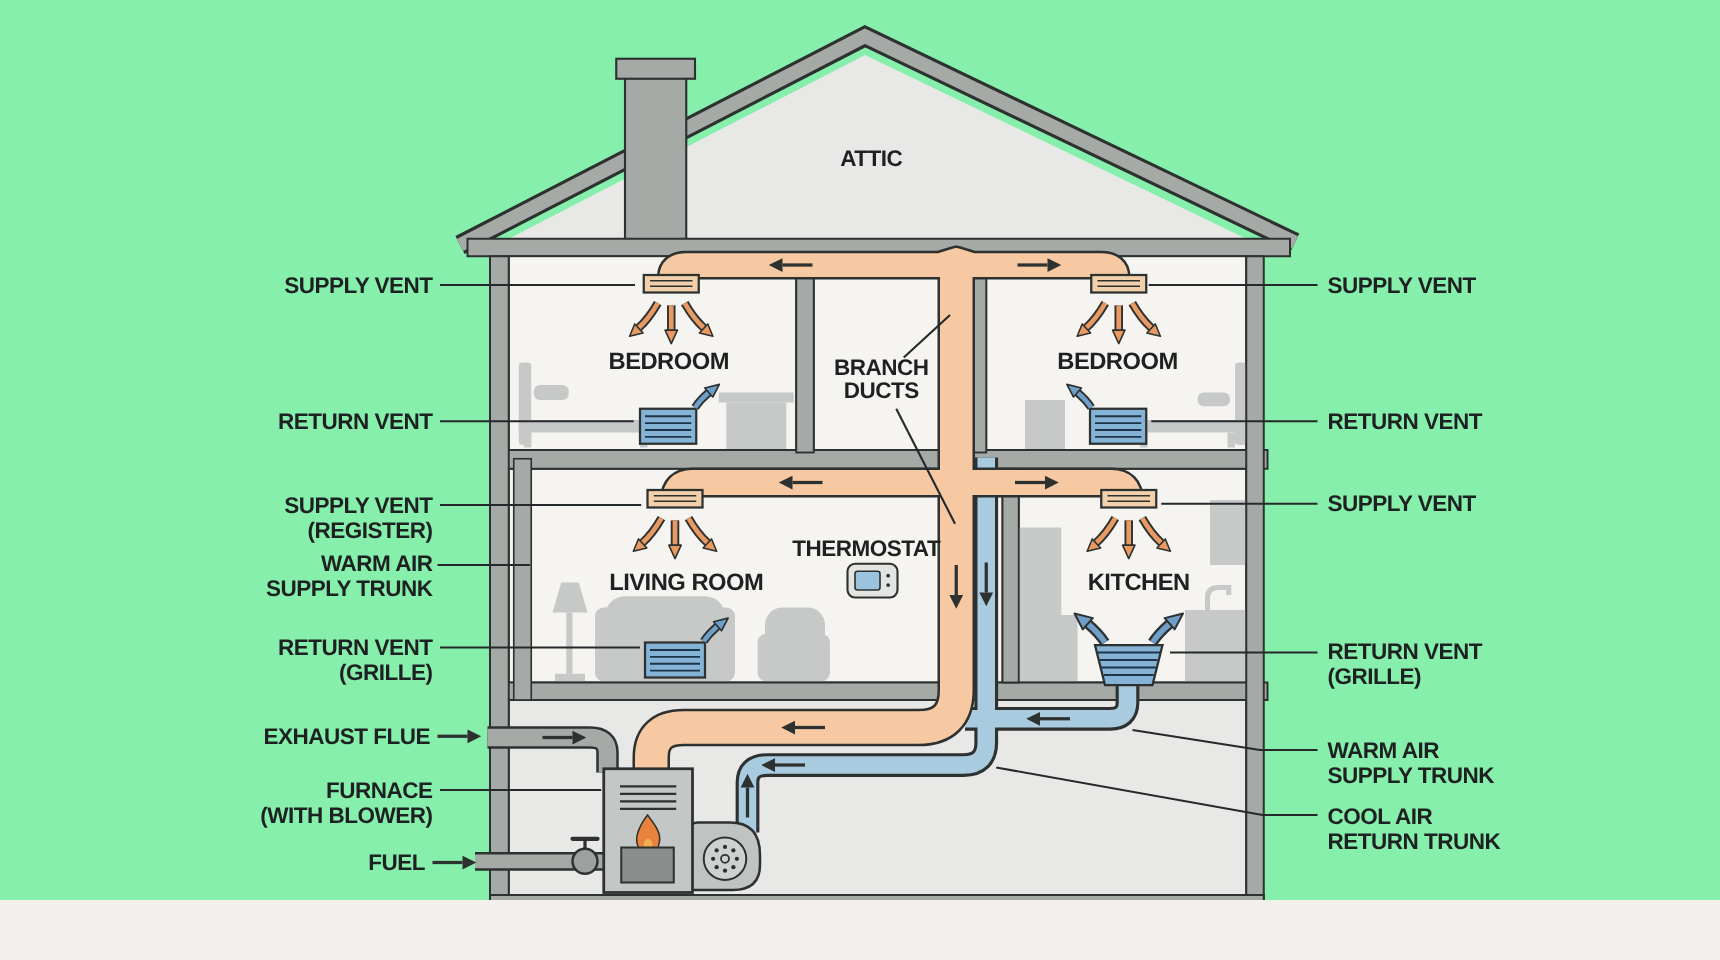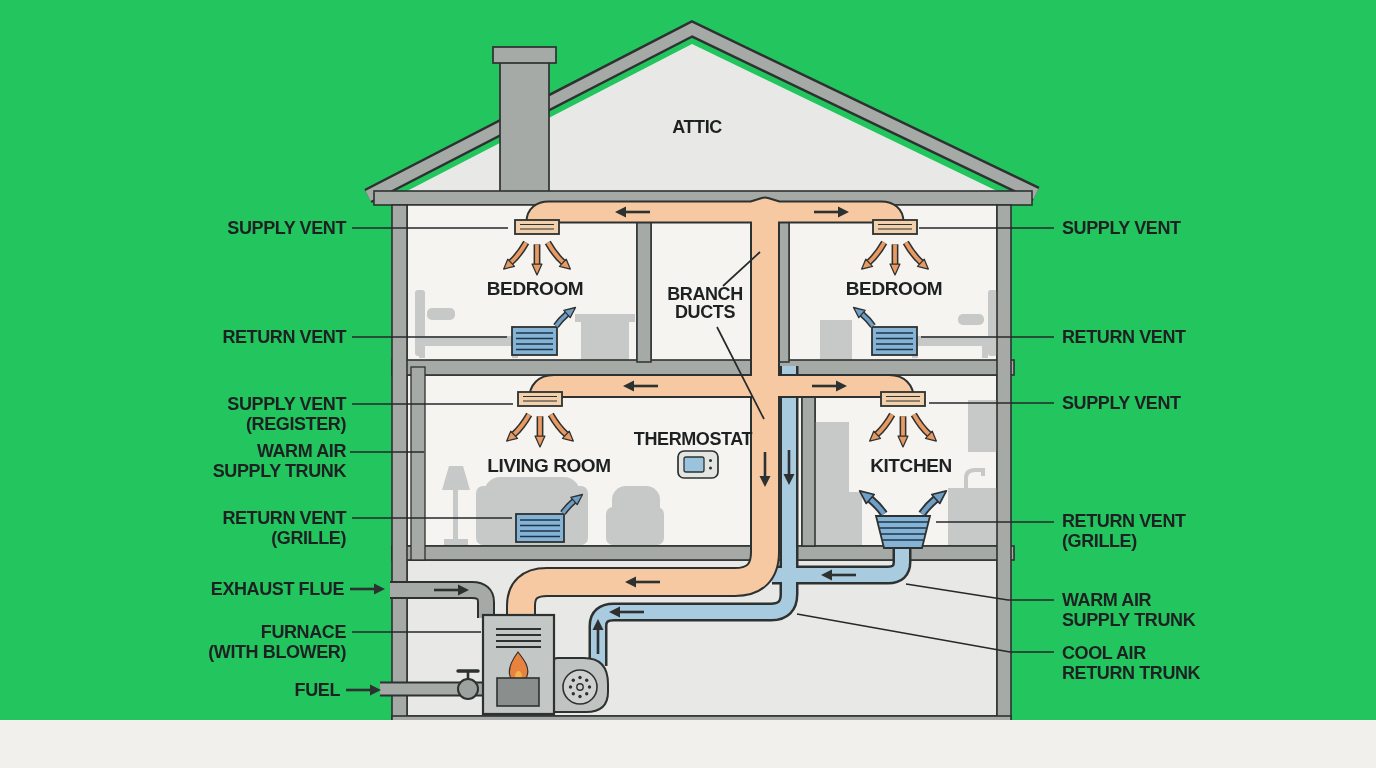--- a/index.html
+++ b/index.html
@@ -1,16 +1,16 @@
 <!DOCTYPE html>
 <html><head>
 <meta charset="utf-8">
 <style>
   html,body{margin:0;padding:0;background:#f2f0ec;}
-  .stage{position:relative;width:1376px;height:720px;background:#22c55e;overflow:hidden;
+  .stage{position:relative;width:1376px;height:720px;background:#86efac;overflow:hidden;
          font-family:"Liberation Sans", sans-serif;}
   svg{display:block;}
   text{font-family:"Liberation Sans", sans-serif;font-weight:700;fill:#1e2122;letter-spacing:-0.4px;}
   .lbl{font-size:18px;}
   .room{font-size:19px;}
   .leader{stroke:#26292b;stroke-width:1.7;fill:none;}
 </style>
 </head>
 <body>
 

